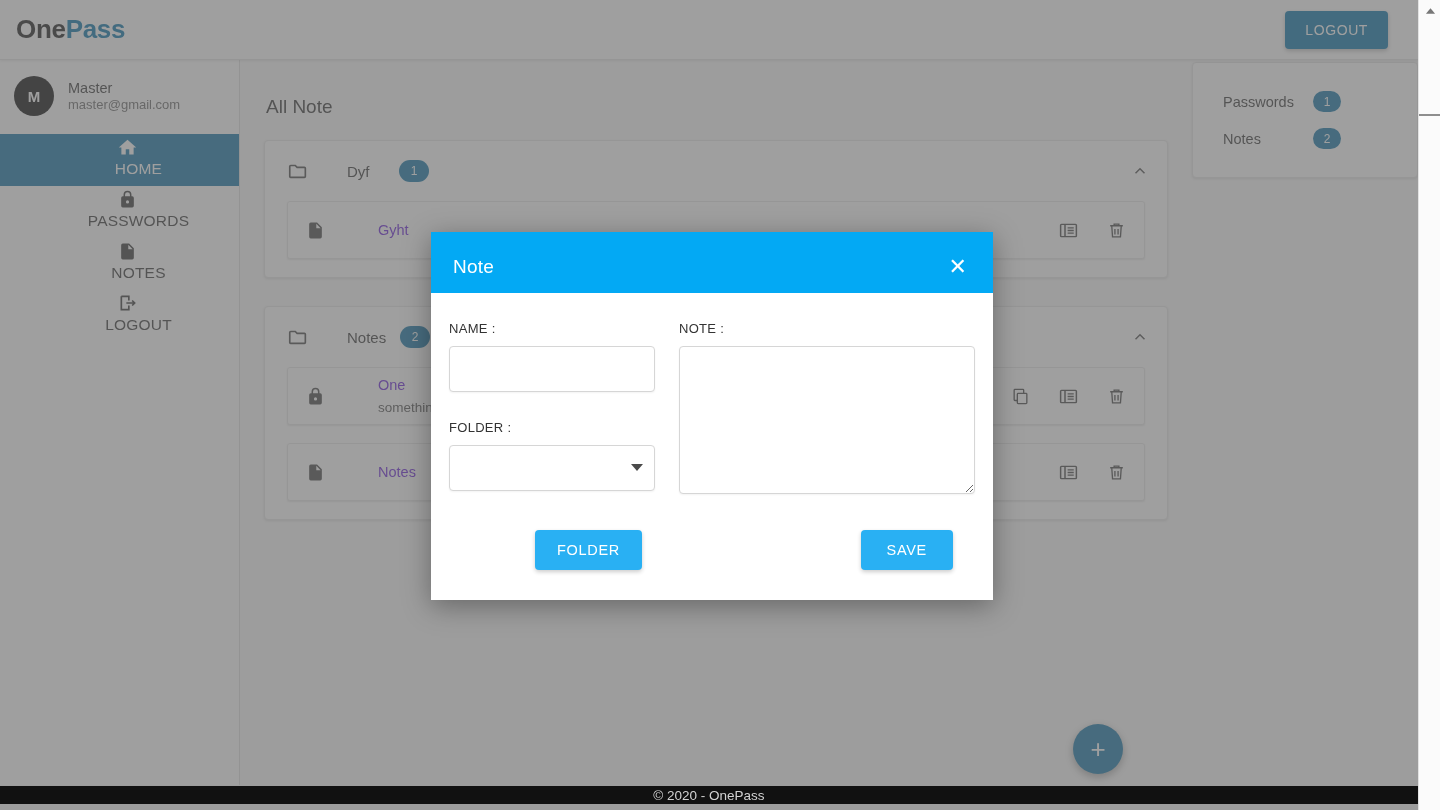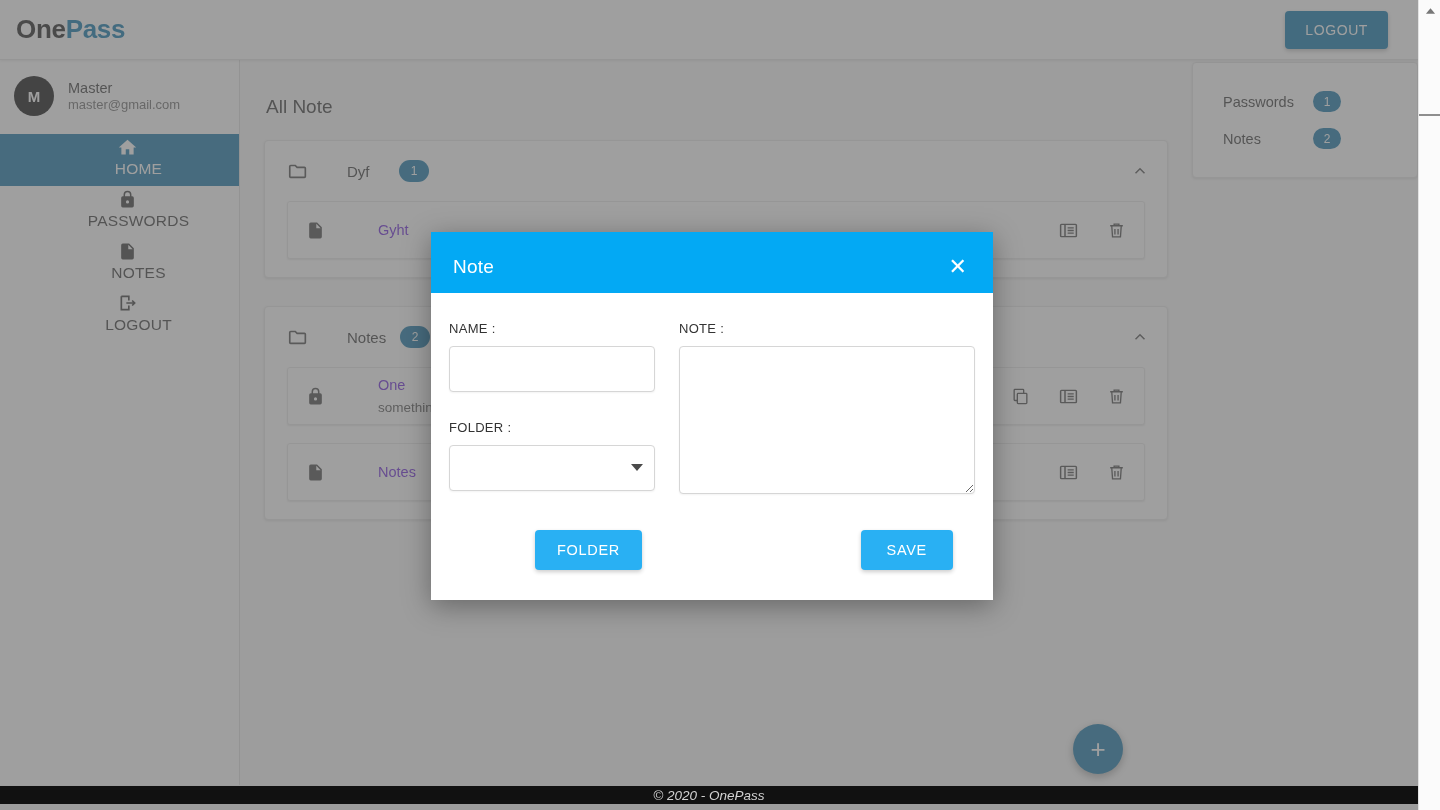--- a/index.html
+++ b/index.html
@@ -186,21 +186,20 @@
   }
 
   
   #footer {
     position: absolute; left: 0; top: 786px;
     width: 1418px; height: 18px;
     background: #111; color: #d2d2d2;
     display: flex; align-items: center; justify-content: center;
     font-size: 13.5px;
     z-index: 60;
-    font-style: italic;
   }
 
   
   #scrollbar {
     position: absolute; right: 0; top: 0; width: 22px; height: 810px;
     background: #fbfbfb;
     border-left: 1px solid #e2e2e2;
     z-index: 70;
   }
   #scroll-up {

